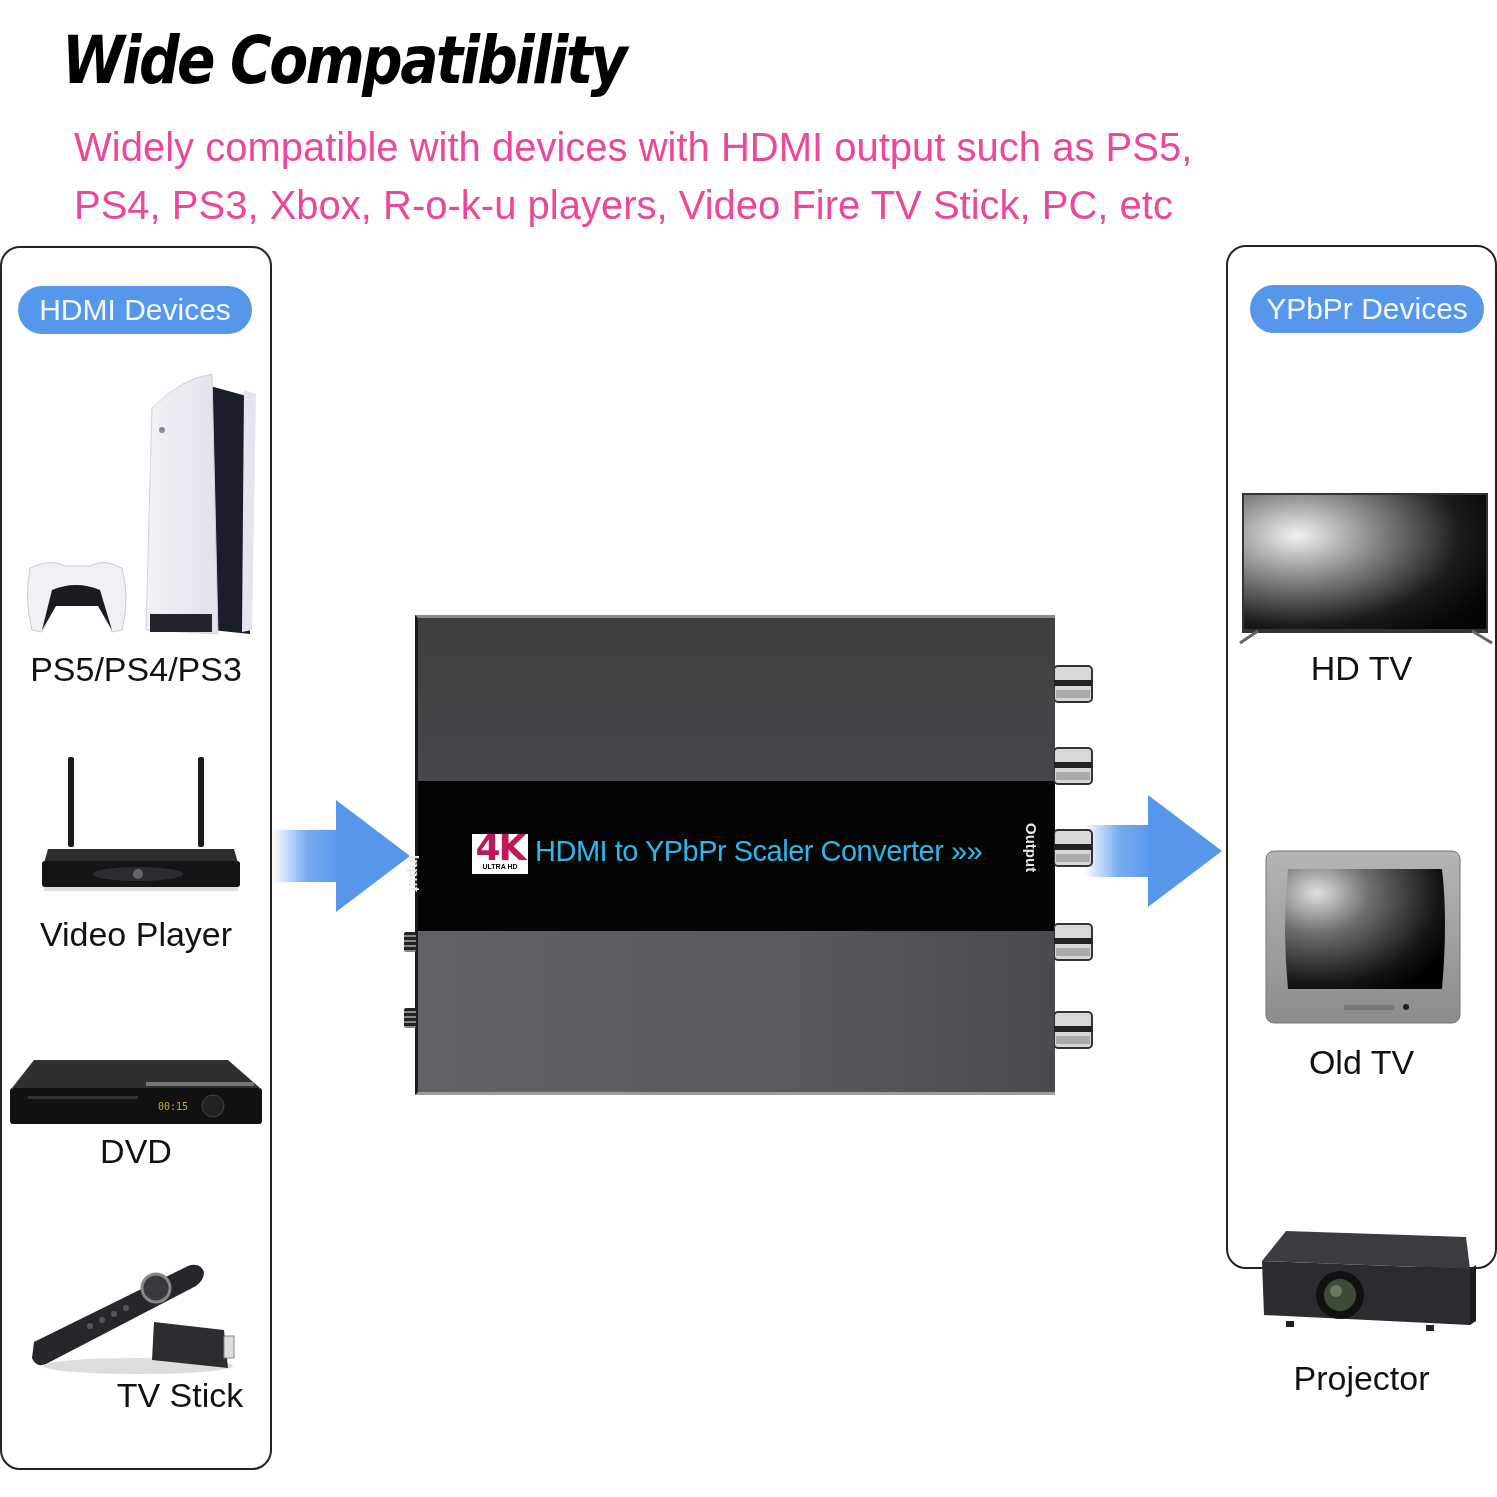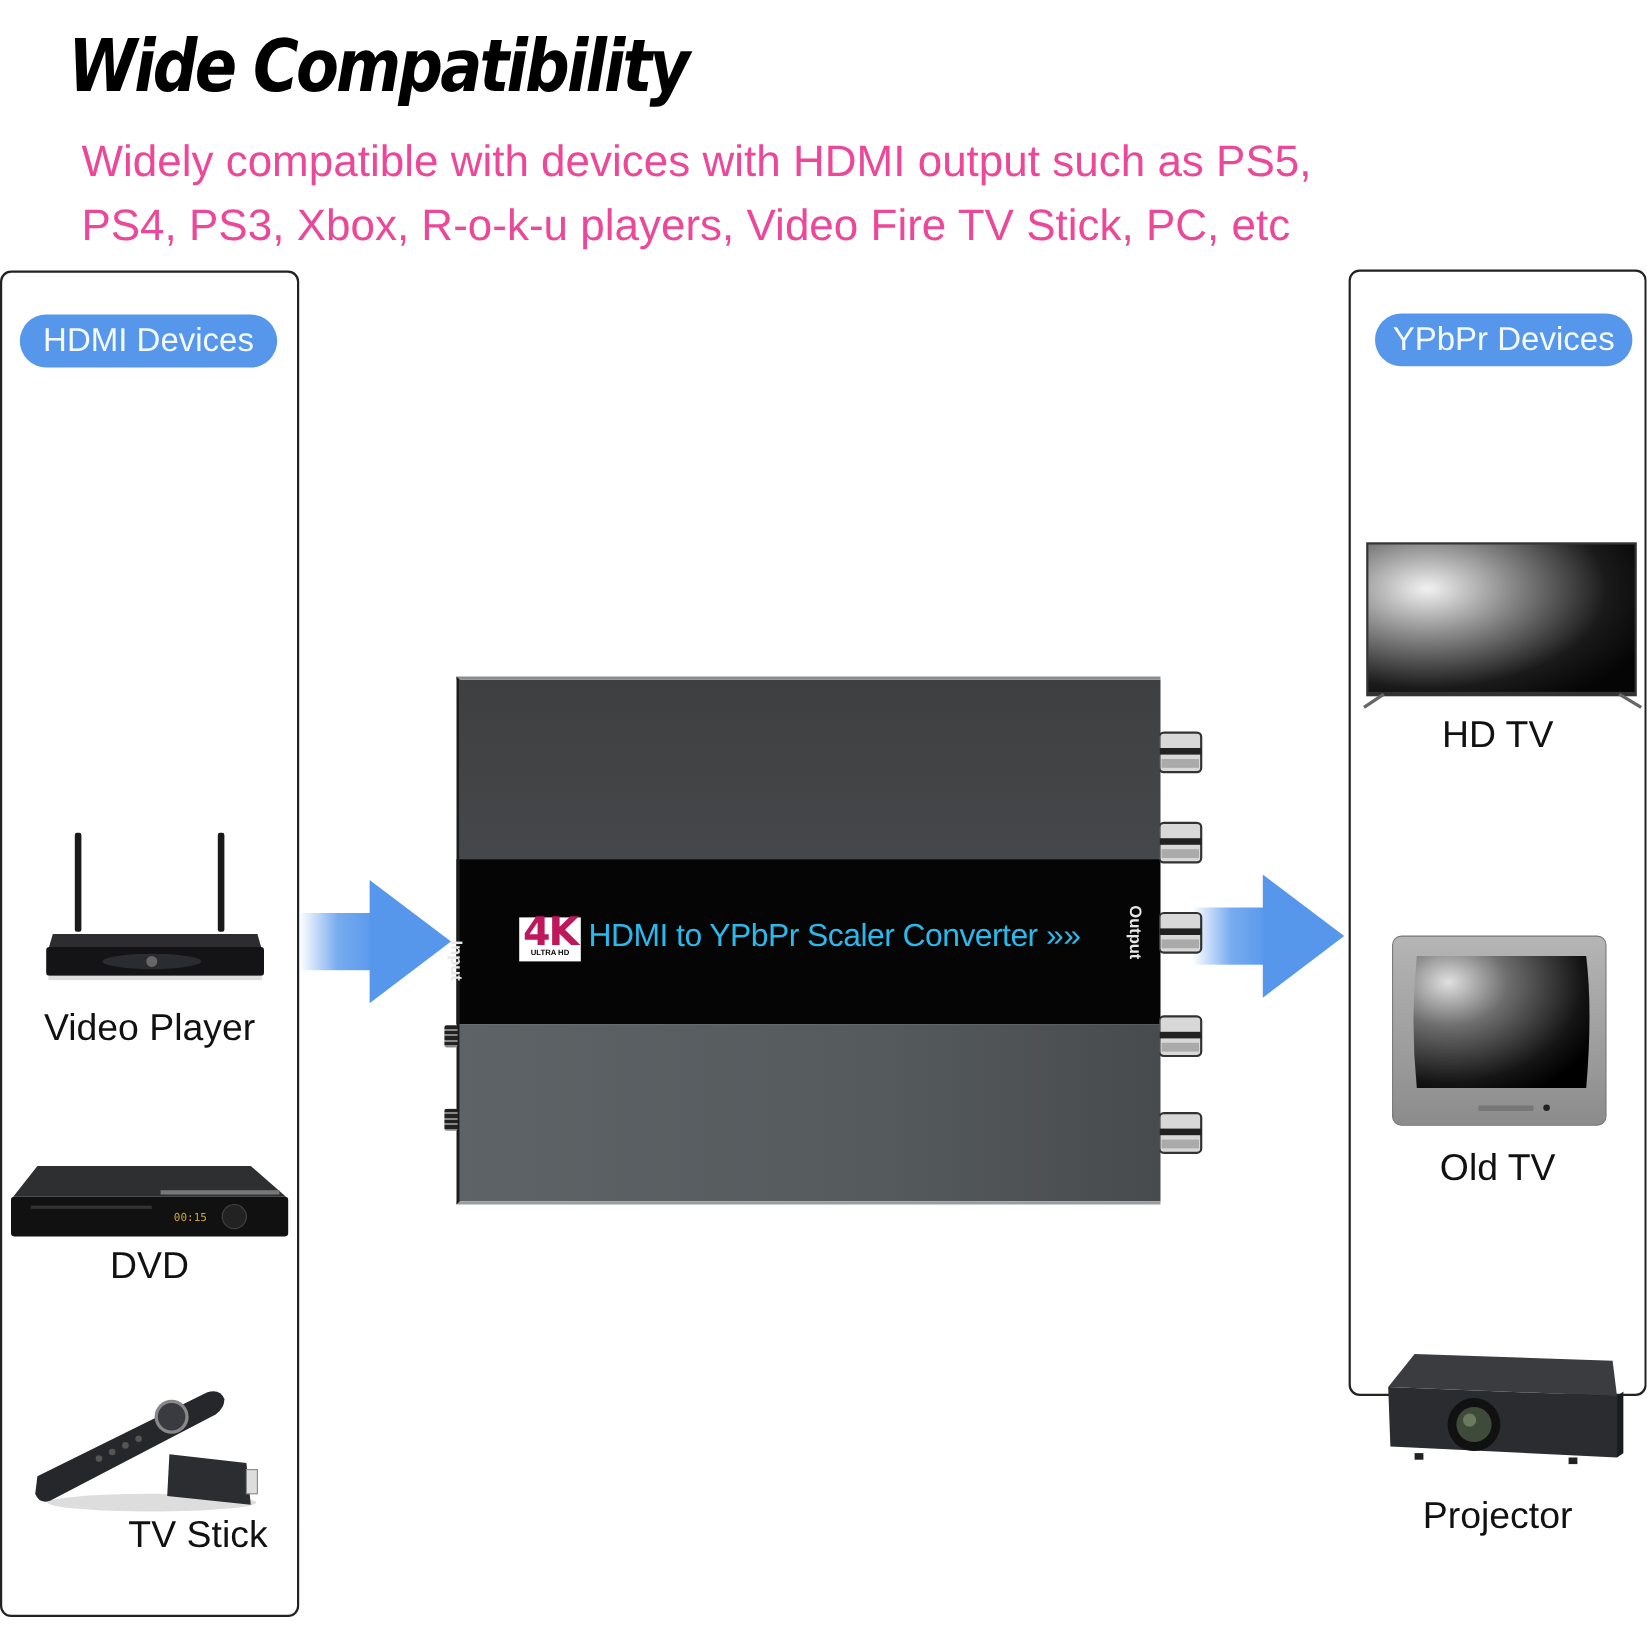--- a/index.html
+++ b/index.html
@@ -1,21 +1,21 @@
 <!DOCTYPE html>
 <html><head>
 <meta charset="utf-8">
 <style>
   html, body { margin:0; padding:0; background:#ffffff; }
   body { width:1497px; height:1497px; position:relative; overflow:hidden; font-family:"Liberation Sans", sans-serif; color:#111; }
 
   .title { position:absolute; left:62px; top:22px; font-family:"DejaVu Sans", sans-serif; font-weight:900; font-style:italic; font-size:66px; letter-spacing:-3px; transform:scaleX(0.86); transform-origin:left top; color:#000; white-space:nowrap; }
   .subtitle { position:absolute; left:74px; top:118px; width:1300px; font-size:40px; line-height:58px; color:#ec4899; }
 
-  .panel { position:absolute; border:2px solid #222; border-radius:10px; background:#fff; box-sizing:border-box; }
+  .panel { position:absolute; border:2px solid #222; border-radius:20px; background:#fff; box-sizing:border-box; }
   .panel.left { left:0; top:246px; width:272px; height:1224px; }
   .panel.right { left:1226px; top:245px; width:271px; height:1024px; }
 
   .pill { position:absolute; background:#5697ec; color:#f4f9ff; font-size:30px; border-radius:26px; height:48px; line-height:48px; text-align:center; white-space:nowrap; }
   .panel.left .pill { left:16px; top:38px; width:234px; }
   .panel.right .pill { left:22px; top:38px; width:234px; }
 
   .dev { position:absolute; left:0; width:100%; }
   .dev .label { position:absolute; left:0; width:100%; text-align:center; font-size:34px; color:#111; }
   .dev svg { position:absolute; }
@@ -43,20 +43,38 @@
 
 <div class="title">Wide Compatibility</div>
 <div class="subtitle">
   <div>Widely compatible with devices with HDMI output such as PS5,</div>
   <div>PS4, PS3, Xbox, R-o-k-u players, Video Fire TV Stick, PC, etc</div>
 </div>
 
 <div class="panel left">
   <div class="pill">HDMI Devices</div>
 
+  <div class="dev" style="top:120px;height:330px;">
+    <svg width="260" height="270" style="left:10px;top:0px;" viewBox="0 0 260 270">
+      <defs>
+        <linearGradient id="psw" x1="0" x2="1">
+            <stop offset="0" stop-color="#f2f3f7"></stop>
+            <stop offset="1" stop-color="#dfe2ea"></stop>
+          </linearGradient>
+      </defs>
+      <path d="M198 18 L242 30 L238 266 L200 262 Z" fill="#1a1d2a"></path>
+      <path d="M232 22 L244 26 L240 262 L230 264 Z" fill="#e4e6ef"></path>
+      <path d="M140 40 Q170 10 200 6 L206 266 L134 262 Z" fill="url(#psw)" stroke="#cfd2da"></path>
+      <rect x="138" y="246" width="62" height="18" fill="#22242c"></rect>
+      <circle cx="150" cy="62" r="3" fill="#889"></circle>
+      <path d="M18 200 Q40 190 52 198 L78 198 Q92 190 110 200 Q118 230 110 262 L100 264 L86 236 L44 236 L30 264 L20 262 Q12 232 18 200 Z" fill="#f0f1f4" stroke="#c9ccd4"></path>
+      <path d="M40 222 Q64 212 88 222 L100 262 L86 238 L44 238 L30 262 Z" fill="#1b1c22"></path>
+    </svg>
+    <div class="label" style="top:282px;">PS5/PS4/PS3</div>
+  </div>
 
   <div class="dev" style="top:505px;height:210px;">
     <svg width="220" height="145" style="left:36px;top:0px;" viewBox="0 0 220 145">
       <rect x="30" y="4" width="6" height="90" rx="2" fill="#1a1a1a"></rect>
       <rect x="160" y="4" width="6" height="90" rx="2" fill="#1a1a1a"></rect>
       <path d="M10 96 L196 96 L200 110 L6 110 Z" fill="#2d2d2f"></path>
       <rect x="4" y="108" width="198" height="26" rx="3" fill="#141416"></rect>
       <ellipse cx="100" cy="121" rx="45" ry="7" fill="#2b2c30"></ellipse>
       <circle cx="100" cy="121" r="5" fill="#666"></circle>
       <rect x="6" y="134" width="194" height="4" fill="#bbb" opacity="0.5"></rect>

